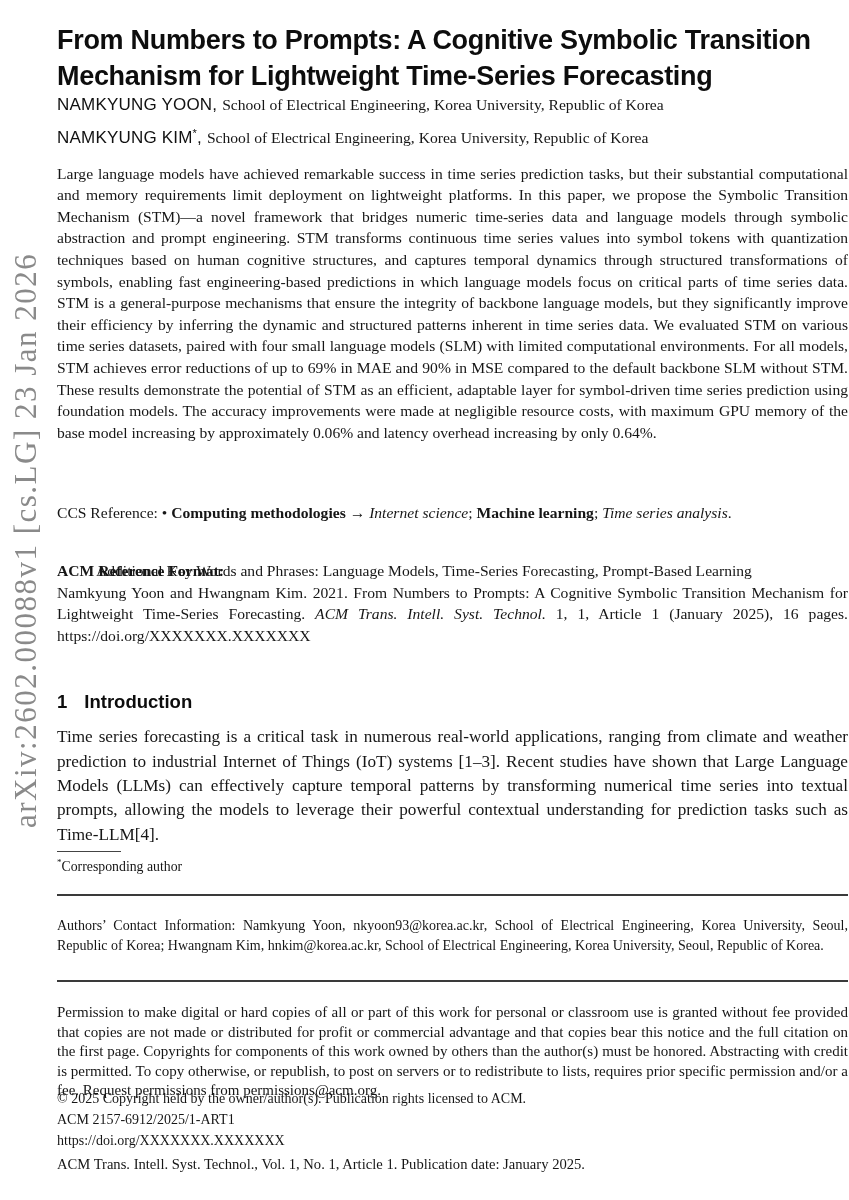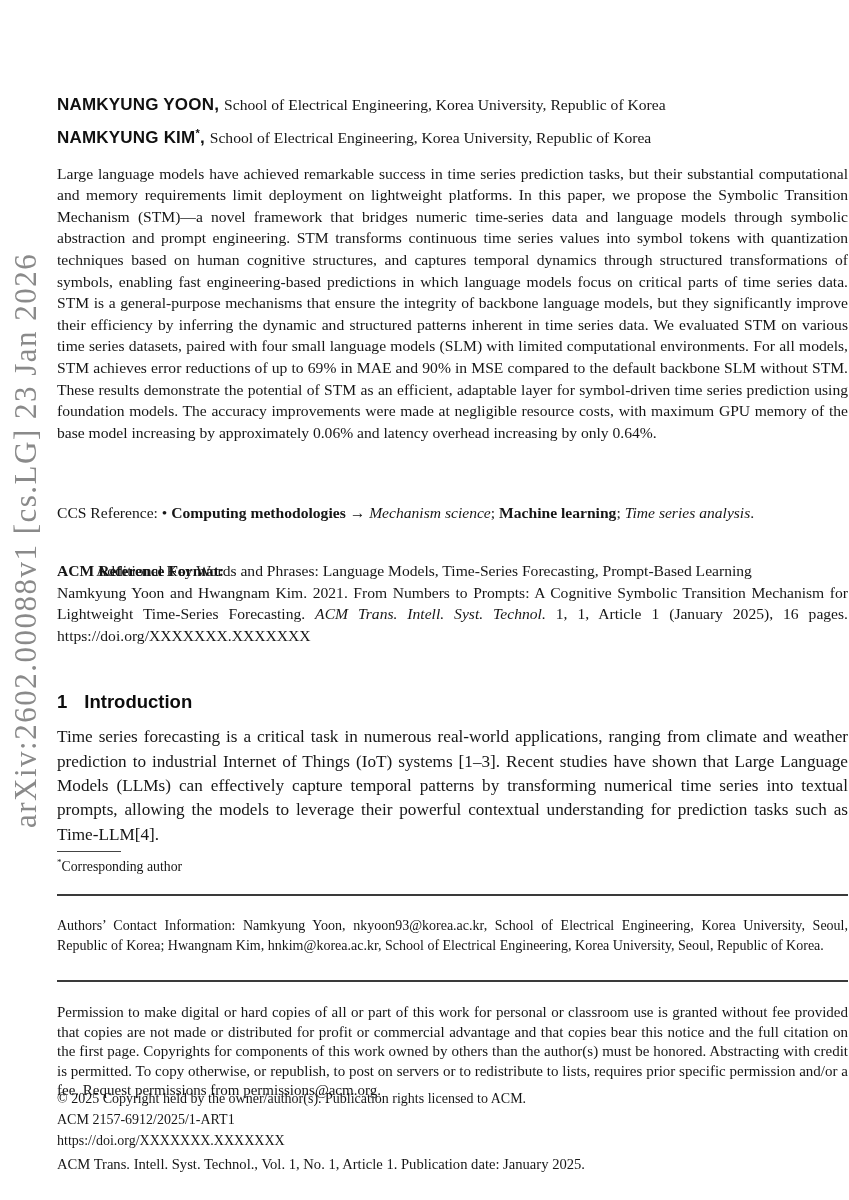--- a/index.html
+++ b/index.html
@@ -20,21 +20,20 @@
 
   .paper-title {
     top:4px; font-family:"Liberation Sans", sans-serif; font-weight:bold;
     font-size:27px; line-height:36px; letter-spacing:-0.3px; color:#0d0d0d;
   }
 
   .authors { top:86px; line-height:29px; }
   .author-name {
     font-family:"Liberation Sans", sans-serif; font-size:17px; color:#111;
     letter-spacing:0.2px;
-    font-weight:bold;
   }
   .author-marker { vertical-align:super; font-size:11px; }
   .author-affil { font-size:15.6px; color:#161616; }
 
   .abstract {
     top:147px; font-size:15.6px; line-height:21.6px; text-align:justify;
   }
 
   .ccs-line, .keywords-line { font-size:15.6px; line-height:21.6px; }
   .ccs-line { top:486px; }
@@ -69,33 +68,34 @@
 
   .running-footer { top:1156px; font-size:14.6px; text-align:left; }
 </style>
 </head>
 <body>
 
 <div class="page">
 
   <div class="arxiv-watermark">arXiv:2602.00088v1 [cs.LG] 23 Jan 2026</div>
 
+  <h1 class="block paper-title">From Numbers to Prompts: A Cognitive Symbolic Transition Mechanism for Lightweight Time-Series Forecasting</h1>
 
   <div class="block authors">
     <div>
       <span class="author-name">NAMKYUNG YOON</span><span class="author-name author-marker"></span><span class="author-name">, </span><span class="author-affil">School of Electrical Engineering, Korea University, Republic of Korea</span>
     </div>
     <div>
       <span class="author-name">NAMKYUNG KIM</span><span class="author-name author-marker">*</span><span class="author-name">, </span><span class="author-affil">School of Electrical Engineering, Korea University, Republic of Korea</span>
     </div>
   </div>
 
   <p class="block abstract">Large language models have achieved remarkable success in time series prediction tasks, but their substantial computational and memory requirements limit deployment on lightweight platforms. In this paper, we propose the Symbolic Transition Mechanism (STM)—a novel framework that bridges numeric time-series data and language models through symbolic abstraction and prompt engineering. STM transforms continuous time series values into symbol tokens with quantization techniques based on human cognitive structures, and captures temporal dynamics through structured transformations of symbols, enabling fast engineering-based predictions in which language models focus on critical parts of time series data. STM is a general-purpose mechanisms that ensure the integrity of backbone language models, but they significantly improve their efficiency by inferring the dynamic and structured patterns inherent in time series data. We evaluated STM on various time series datasets, paired with four small language models (SLM) with limited computational environments. For all models, STM achieves error reductions of up to 69% in MAE and 90% in MSE compared to the default backbone SLM without STM. These results demonstrate the potential of STM as an efficient, adaptable layer for symbol-driven time series prediction using foundation models. The accuracy improvements were made at negligible resource costs, with maximum GPU memory of the base model increasing by approximately 0.06% and latency overhead increasing by only 0.64%.</p>
 
-  <p class="block ccs-line"><span>CCS Reference: • </span><span class="b">Computing methodologies</span><span> → </span><span class="i">Mechanism science</span><span>; </span><span class="b">Machine learning</span><span>; </span><span class="i">Time series analysis</span><span>.</span></p>
+  <p class="block ccs-line"><span>CCS Reference: • </span><span class="b">Computing methodologies</span><span> → </span><span class="i">Internet science</span><span>; </span><span class="b">Machine learning</span><span>; </span><span class="i">Time series analysis</span><span>.</span></p>
 
   <p class="block keywords-line">Additional Key Words and Phrases: Language Models, Time-Series Forecasting, Prompt-Based Learning</p>
 
   <div class="block acm-ref">
     <div class="acm-ref-heading">ACM Reference Format:</div>
     <div><span>Namkyung Yoon and Hwangnam Kim. 2021. From Numbers to Prompts: A Cognitive Symbolic Transition Mechanism for Lightweight Time-Series Forecasting. </span><span class="i">ACM Trans. Intell. Syst. Technol.</span><span> 1, 1, Article 1 (January 2025), 16 pages. https://doi.org/XXXXXXX.XXXXXXX</span></div>
   </div>
 
   <h2 class="block section-heading"><span class="section-number">1</span><span>Introduction</span></h2>
 

